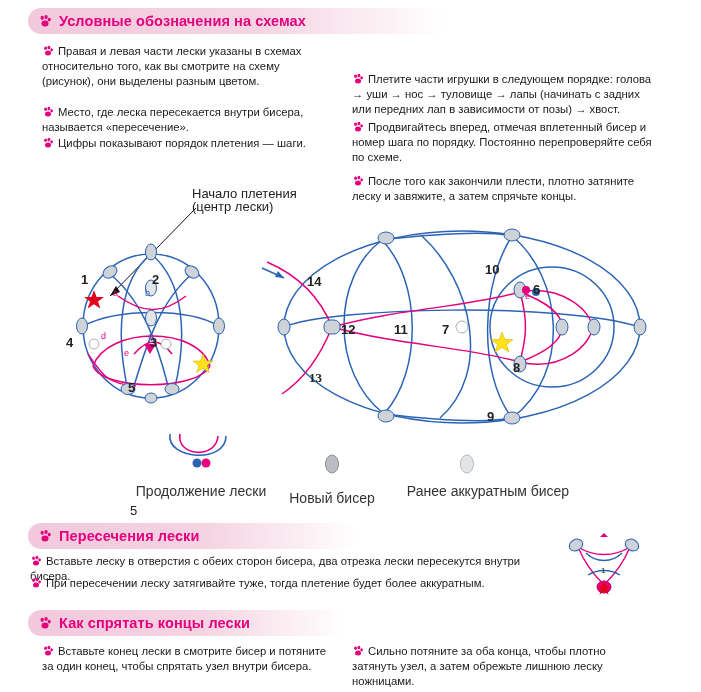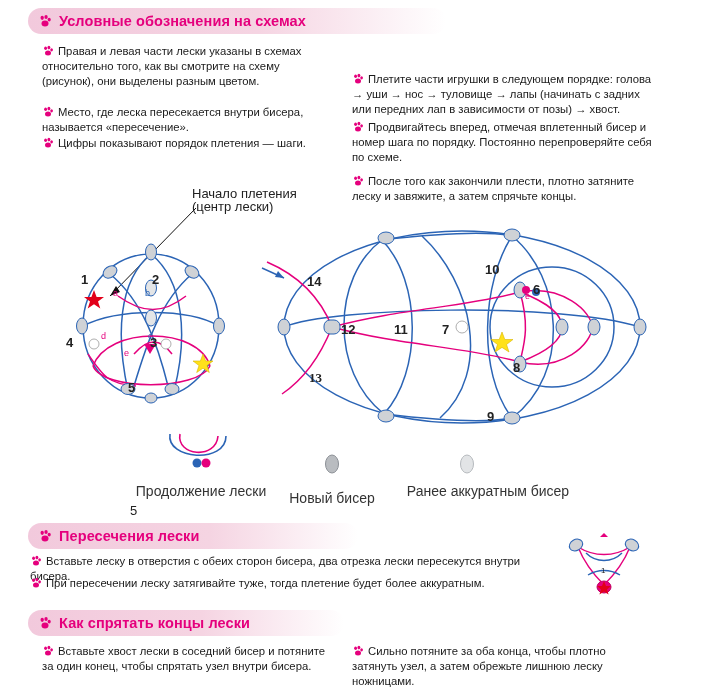--- a/index.html
+++ b/index.html
@@ -334,21 +334,21 @@
     </svg>
     <span class="sec-title">Как спрятать концы лески</span>
   </div>
 
   <div class="para" style="left:42px;top:644px;width:290px;">
     <svg class="pawinline" viewBox="0 0 20 20">
       <ellipse cx="6" cy="5.5" rx="2.4" ry="3" fill="#e5007d"></ellipse>
       <ellipse cx="11.5" cy="4.3" rx="2.4" ry="3" fill="#e5007d"></ellipse>
       <ellipse cx="16" cy="8" rx="2.2" ry="2.7" fill="#e5007d"></ellipse>
       <ellipse cx="10" cy="13.5" rx="5" ry="4.2" fill="#e5007d"></ellipse>
-    </svg><span>Вставьте хвост лески в соседний бисер и потяните за один конец, чтобы спрятать узел внутри бисера.</span>
+    </svg><span>Вставьте конец лески в смотрите бисер и потяните за один конец, чтобы спрятать узел внутри бисера.</span>
   </div>
 
   <div class="para" style="left:352px;top:644px;width:300px;">
     <svg class="pawinline" viewBox="0 0 20 20">
       <ellipse cx="6" cy="5.5" rx="2.4" ry="3" fill="#e5007d"></ellipse>
       <ellipse cx="11.5" cy="4.3" rx="2.4" ry="3" fill="#e5007d"></ellipse>
       <ellipse cx="16" cy="8" rx="2.2" ry="2.7" fill="#e5007d"></ellipse>
       <ellipse cx="10" cy="13.5" rx="5" ry="4.2" fill="#e5007d"></ellipse>
     </svg><span>Сильно потяните за оба конца, чтобы плотно затянуть узел, а затем обрежьте лишнюю леску ножницами.</span>
   </div>

